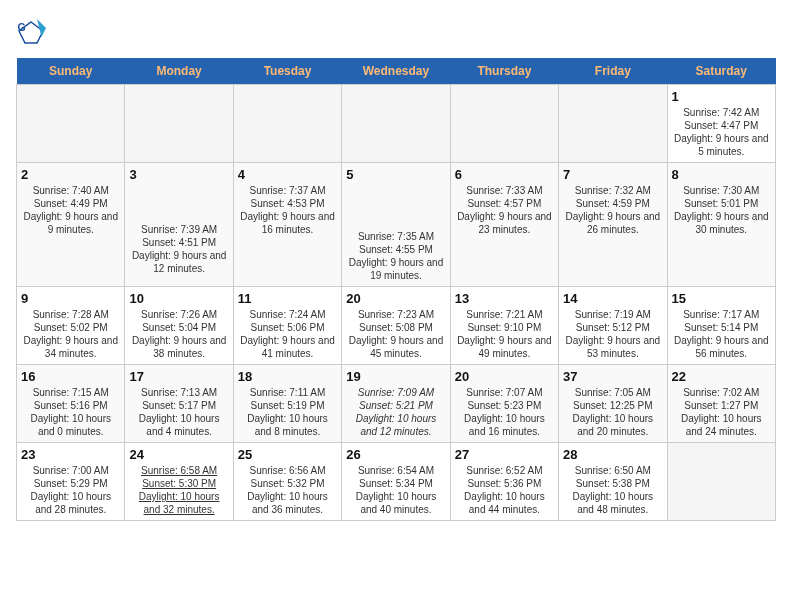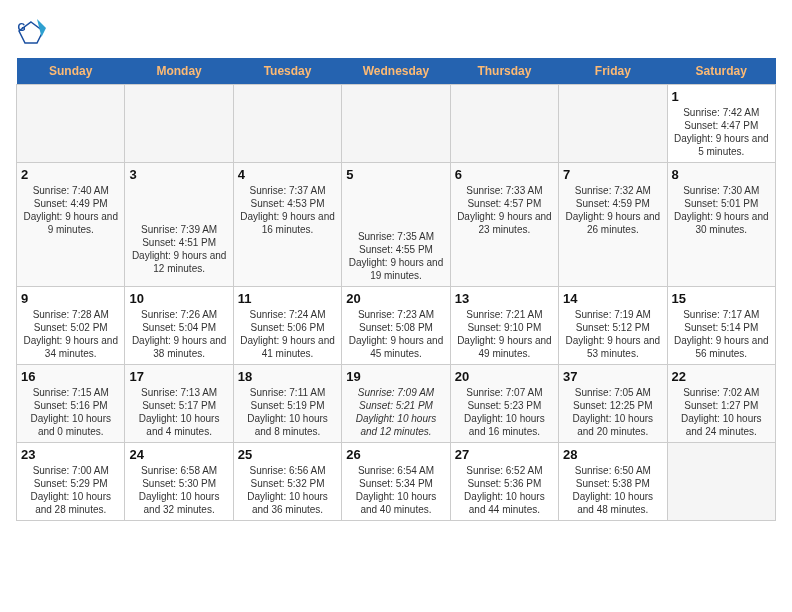--- a/index.html
+++ b/index.html
@@ -271,21 +271,21 @@
       </tr>
       <tr>
         <td>
           <div class="day-number">23</div>
           <div class="day-info" style="white-space: pre-line;">Sunrise: 7:00 AM
 Sunset: 5:29 PM
 Daylight: 10 hours and 28 minutes.</div>
         </td>
         <td>
           <div class="day-number">24</div>
-          <div class="day-info" style="white-space: pre-line;">Sunrise: 6:58 AM
+          <div class="day-info" style="white-space: pre-line; text-decoration: underline;">Sunrise: 6:58 AM
 Sunset: 5:30 PM
 Daylight: 10 hours and 32 minutes.</div>
         </td>
         <td>
           <div class="day-number">25</div>
           <div class="day-info" style="white-space: pre-line;">Sunrise: 6:56 AM
 Sunset: 5:32 PM
 Daylight: 10 hours and 36 minutes.</div>
         </td>
         <td>

